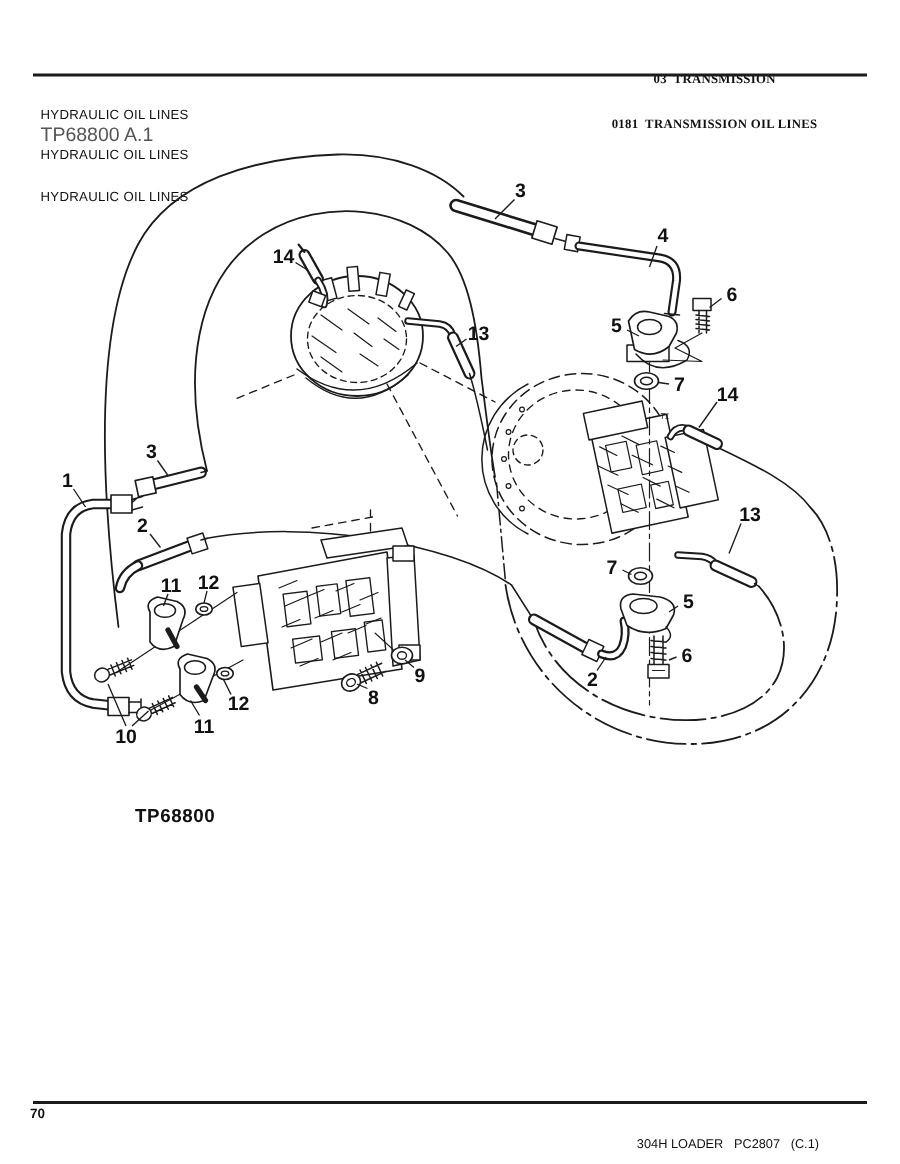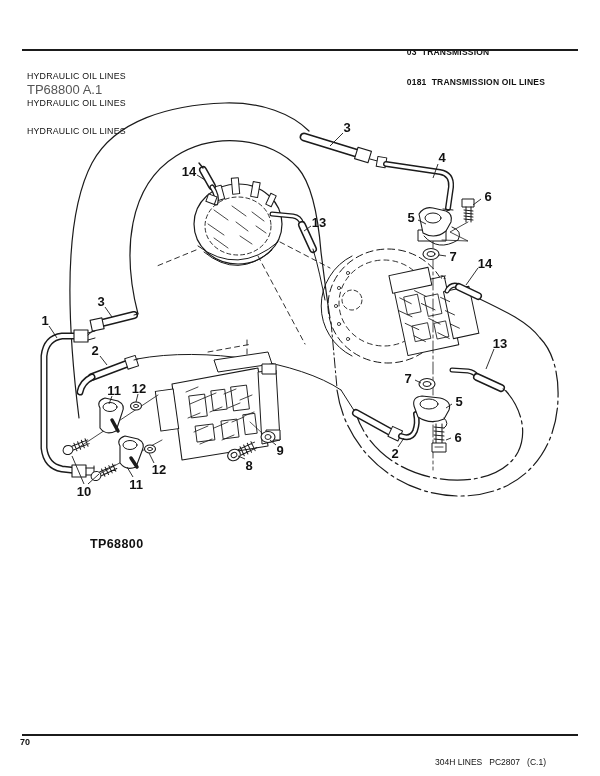--- a/index.html
+++ b/index.html
@@ -1,22 +1,22 @@
 <!DOCTYPE html>
 <html><head>
 <meta charset="utf-8">
 <style>
   html,body{margin:0;padding:0;background:#e8e8e8;}
   .page{
     position:relative;width:600px;height:776px;background:#ffffff;
     font-family:"Liberation Sans",sans-serif;color:#111;overflow:hidden;
     margin:0 auto;
   }
-  .hdr-right{position:absolute;top:27px;right:55px;text-align:left;
-    font-weight:bold;font-size:8.5px;line-height:10px;letter-spacing:.2px;white-space:pre;}
+  .hdr-right{position:absolute;top:27px;right:55px;text-align:center;
+    font-weight:bold;font-size:8.5px;line-height:10px;letter-spacing:.2px;white-space:pre;font-family:Liberation Serif, serif;}
   .rule{position:absolute;left:22px;right:22px;height:2px;background:#1b1b1b;}
   .rule-top{top:49px;}
   .rule-bottom{top:734px;}
   .title-block{position:absolute;left:27px;top:53px;font-weight:normal;
     font-size:8.8px;line-height:9.3px;letter-spacing:.2px;white-space:pre;}
   .fig-ref{position:absolute;left:27px;top:82px;font-size:13px;color:#555;}
   .fig-caption{position:absolute;left:90px;top:537px;font-weight:bold;
     font-size:12.5px;letter-spacing:.4px;}
   .ftr-left{position:absolute;left:20px;top:737px;font-weight:bold;font-size:9px;}
   .ftr-right{position:absolute;right:54px;top:740px;text-align:right;
@@ -334,16 +334,16 @@
         <line x1="276" y1="445" x2="270" y2="440" class="leader"></line>
         <text x="280" y="450" class="callout">9</text>
       </g>
   </svg>
 
   <div class="fig-caption">TP68800</div>
 
   <div class="rule rule-bottom"></div>
   <div class="ftr-left">70</div>
   <div class="ftr-right">
-    <div>304H LINES   PC2807   (C.1)</div>
+    <div>304H LOADER   PC2807   (C.1)</div>
     
   </div>
 </div>
 
 </body></html>

